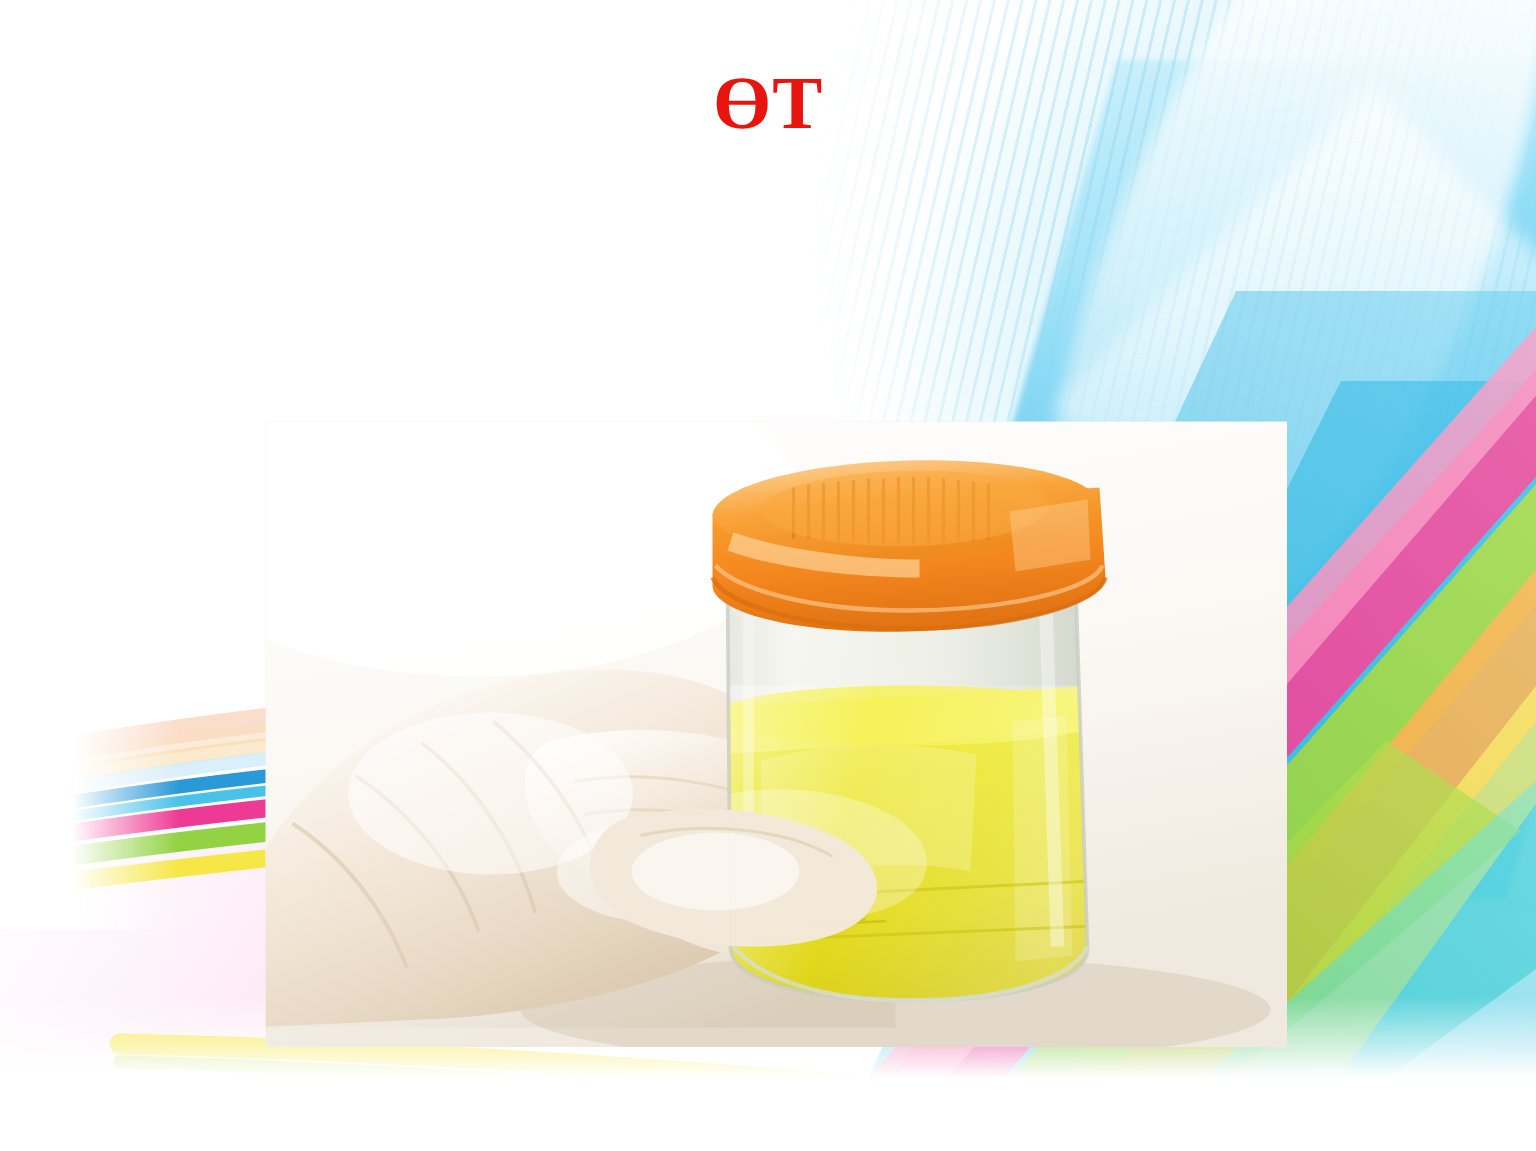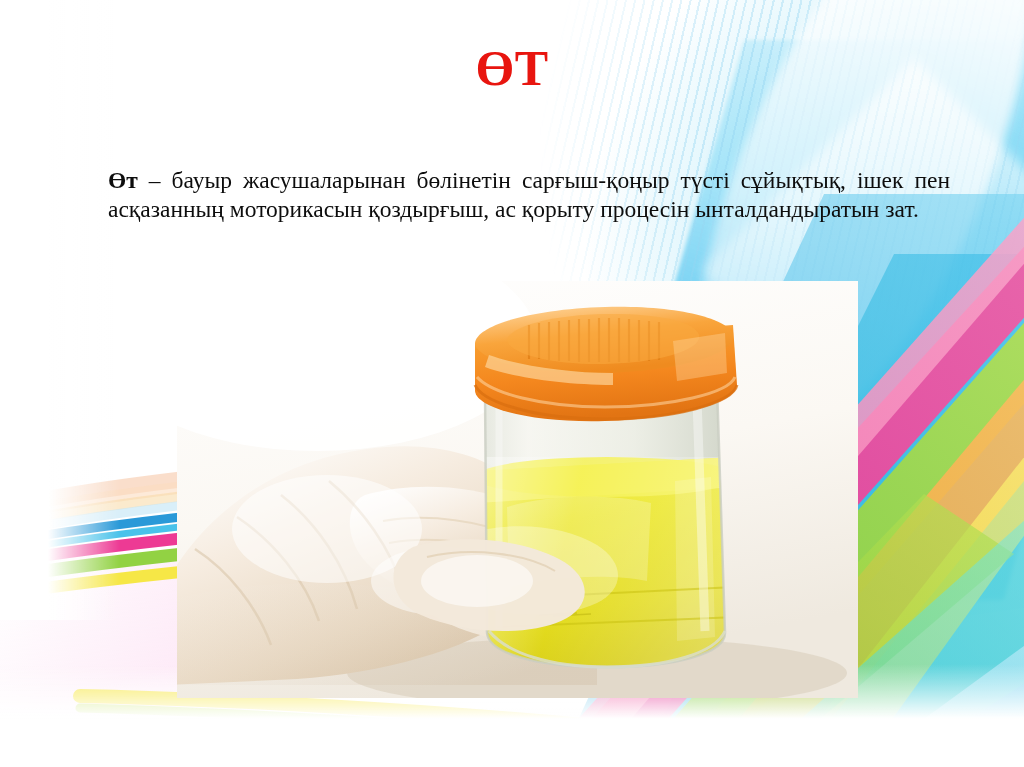--- a/index.html
+++ b/index.html
@@ -300,23 +300,20 @@
     </div>
 
     <div class="left-white"></div>
     <div class="bottom-fade"></div>
   </div>
 
   <div class="content">
 
     <div id="title">ӨТ</div>
 
-    <div id="body-text">
-      <span class="lead">Өт</span><span> – бауыр жасушаларынан бөлінетін сарғыш-қоңыр түсті сұйықтық, ішек пен асқазанның моторикасын қоздырғыш, ас қорыту процесін ынталдандыратын зат.</span>
-    </div>
 
     <div id="photo">
       <svg viewBox="0 0 681 417" preserveAspectRatio="none" role="img">
         <defs>
           <linearGradient id="pBg" x1="0" y1="0" x2="0.3" y2="1">
             <stop offset="0" stop-color="#ffffff"></stop>
             <stop offset="0.55" stop-color="#fbf8f3"></stop>
             <stop offset="1" stop-color="#efe9df"></stop>
           </linearGradient>
           <linearGradient id="gloveG" x1="0.1" y1="0" x2="0.75" y2="1">

